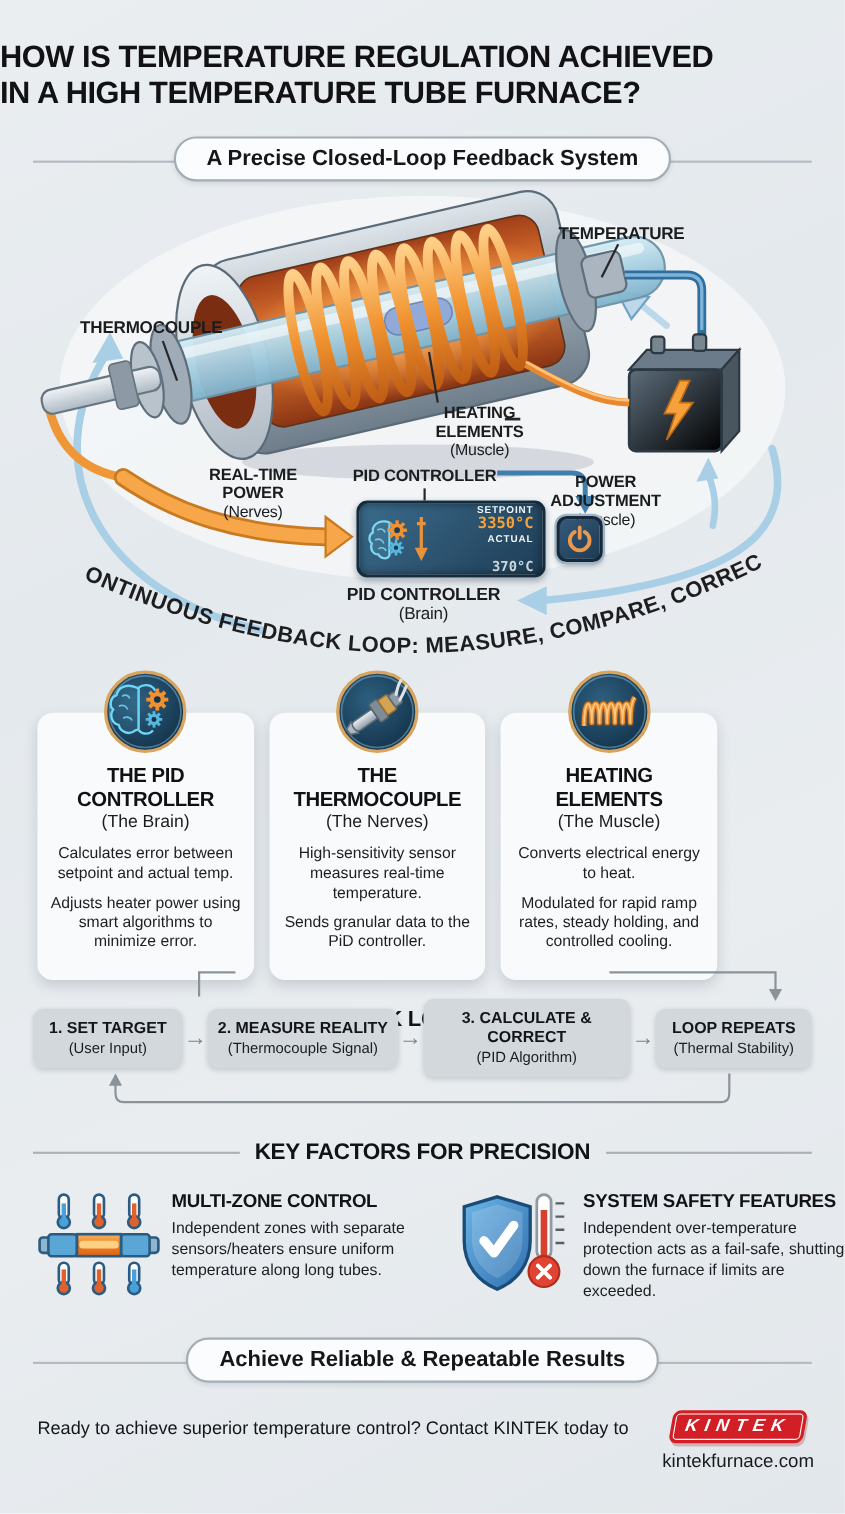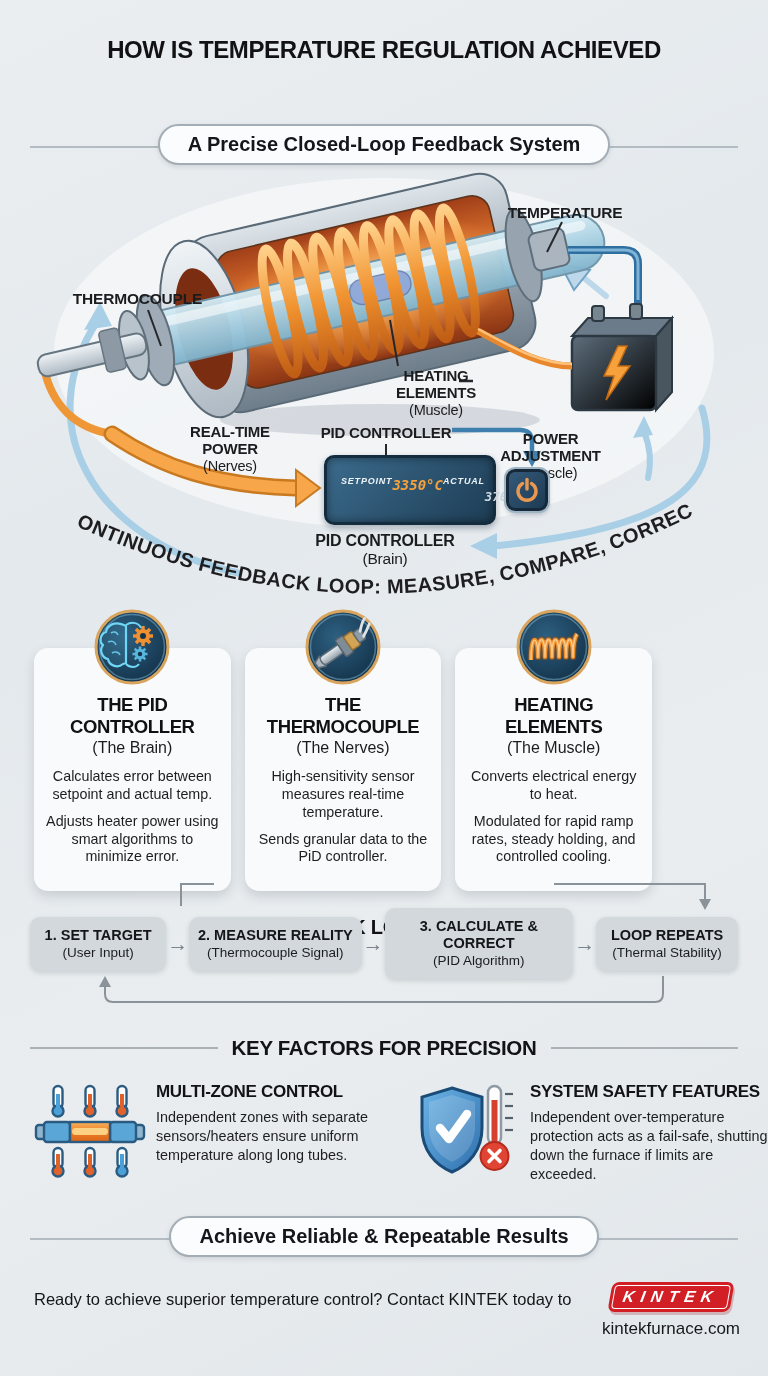--- a/index.html
+++ b/index.html
@@ -2,37 +2,37 @@
 <html><head>
 <meta charset="utf-8">
 <style>
   html,body{margin:0;padding:0;}
   body{
     width:768px;height:1376px;position:relative;overflow:hidden;
     background:linear-gradient(155deg,#eaeef1 0%,#e4e9ed 35%,#e9edf0 65%,#e2e7eb 100%);
     font-family:"Liberation Sans",sans-serif;color:#17181a;
   }
   
-  .title{position:absolute;top:36px;left:0;width:768px;text-align:center;
-    font-size:24px;font-weight:bold;color:#121214;line-height:1.17;letter-spacing:-0.4px;}
+  .title{position:absolute;top:36px;left:0;width:768px;text-align:left;
+    font-size:28px;font-weight:bold;color:#121214;line-height:1.17;letter-spacing:-0.4px;}
   .pill-wrap{position:absolute;left:0;width:768px;height:44px;}
   .pill-line{position:absolute;top:50%;left:30px;right:30px;height:2px;background:#b3bcc2;}
   .pill{position:relative;margin:0 auto;width:fit-content;background:#fbfcfd;
     border:2px solid #a3adb5;border-radius:999px;padding:7px 28px;font-weight:bold;
     font-size:20px;color:#15161a;box-shadow:0 2px 5px rgba(40,50,60,.12);}
   
   .diagram-svg{position:absolute;top:168px;left:0;}
   .dlabel{position:absolute;text-align:center;font-weight:bold;font-size:15px;
     color:#1b1c1e;line-height:1.15;letter-spacing:-0.2px;}
   .dlabel .sub{font-weight:normal;font-size:14.5px;}
   .pid-display{position:absolute;left:324px;top:455px;width:172px;height:70px;
     background:linear-gradient(135deg,#3b6b8c,#1e3d55);border:3px solid #132c3e;border-radius:10px;
     box-shadow:inset 0 0 8px rgba(0,0,0,.45),0 3px 6px rgba(20,40,60,.35);
     display:flex;align-items:center;padding:3px 8px 3px 6px;gap:4px;box-sizing:border-box;}
-  .pid-col{margin-left:auto;display:flex;flex-direction:row;align-items:flex-start;line-height:1.05;font-style:italic;}
+  .pid-col{margin-left:auto;display:flex;flex-direction:column;align-items:flex-end;line-height:1.05;}
   .pid-lab{font-size:9px;font-weight:bold;color:#eef4f8;letter-spacing:.8px;}
   .pid-val{font-family:"DejaVu Sans Mono",monospace;font-weight:bold;}
   .pid-val.sp{font-size:14px;color:#f5a23c;margin:1px 0 2px;}
   .pid-val.act{font-size:12.5px;color:#ccd6dd;margin-top:13px;}
   .power-btn{position:absolute;left:506px;top:469px;width:42px;height:42px;border-radius:9px;
     background:linear-gradient(135deg,#35597a,#1d3b53);border:3px solid #16293a;
     box-shadow:0 0 0 2px #9fb4c4, 0 3px 5px rgba(20,40,60,.3);box-sizing:border-box;
     display:flex;align-items:center;justify-content:center;}
   
   .cards{position:absolute;top:648px;left:34px;width:618px;display:flex;gap:14px;}
@@ -72,20 +72,21 @@
     position:relative;box-shadow:2px 3px 0 rgba(150,25,25,.25);}
   .klogo::before{content:"";position:absolute;inset:3px;border:1.5px solid #fff;border-radius:4px;}
   .klogo span{color:#fff;font-weight:bold;font-style:italic;letter-spacing:6px;font-size:16px;}
   .site{margin-top:7px;font-size:17px;color:#17191c;}
 </style>
 </head>
 <body>
 
 <div class="title">
   <div>HOW IS TEMPERATURE REGULATION ACHIEVED</div>
+  <div>IN A HIGH TEMPERATURE TUBE FURNACE?</div>
 </div>
 
 <div class="pill-wrap" style="top:124px;">
   <div class="pill-line"></div>
   <div class="pill">A Precise Closed-Loop Feedback System</div>
 </div>
 
 <svg class="diagram-svg" width="768" height="440" viewBox="0 0 768 440">
   <defs>
     <linearGradient id="steel" x1="0" y1="0" x2="0" y2="1">

